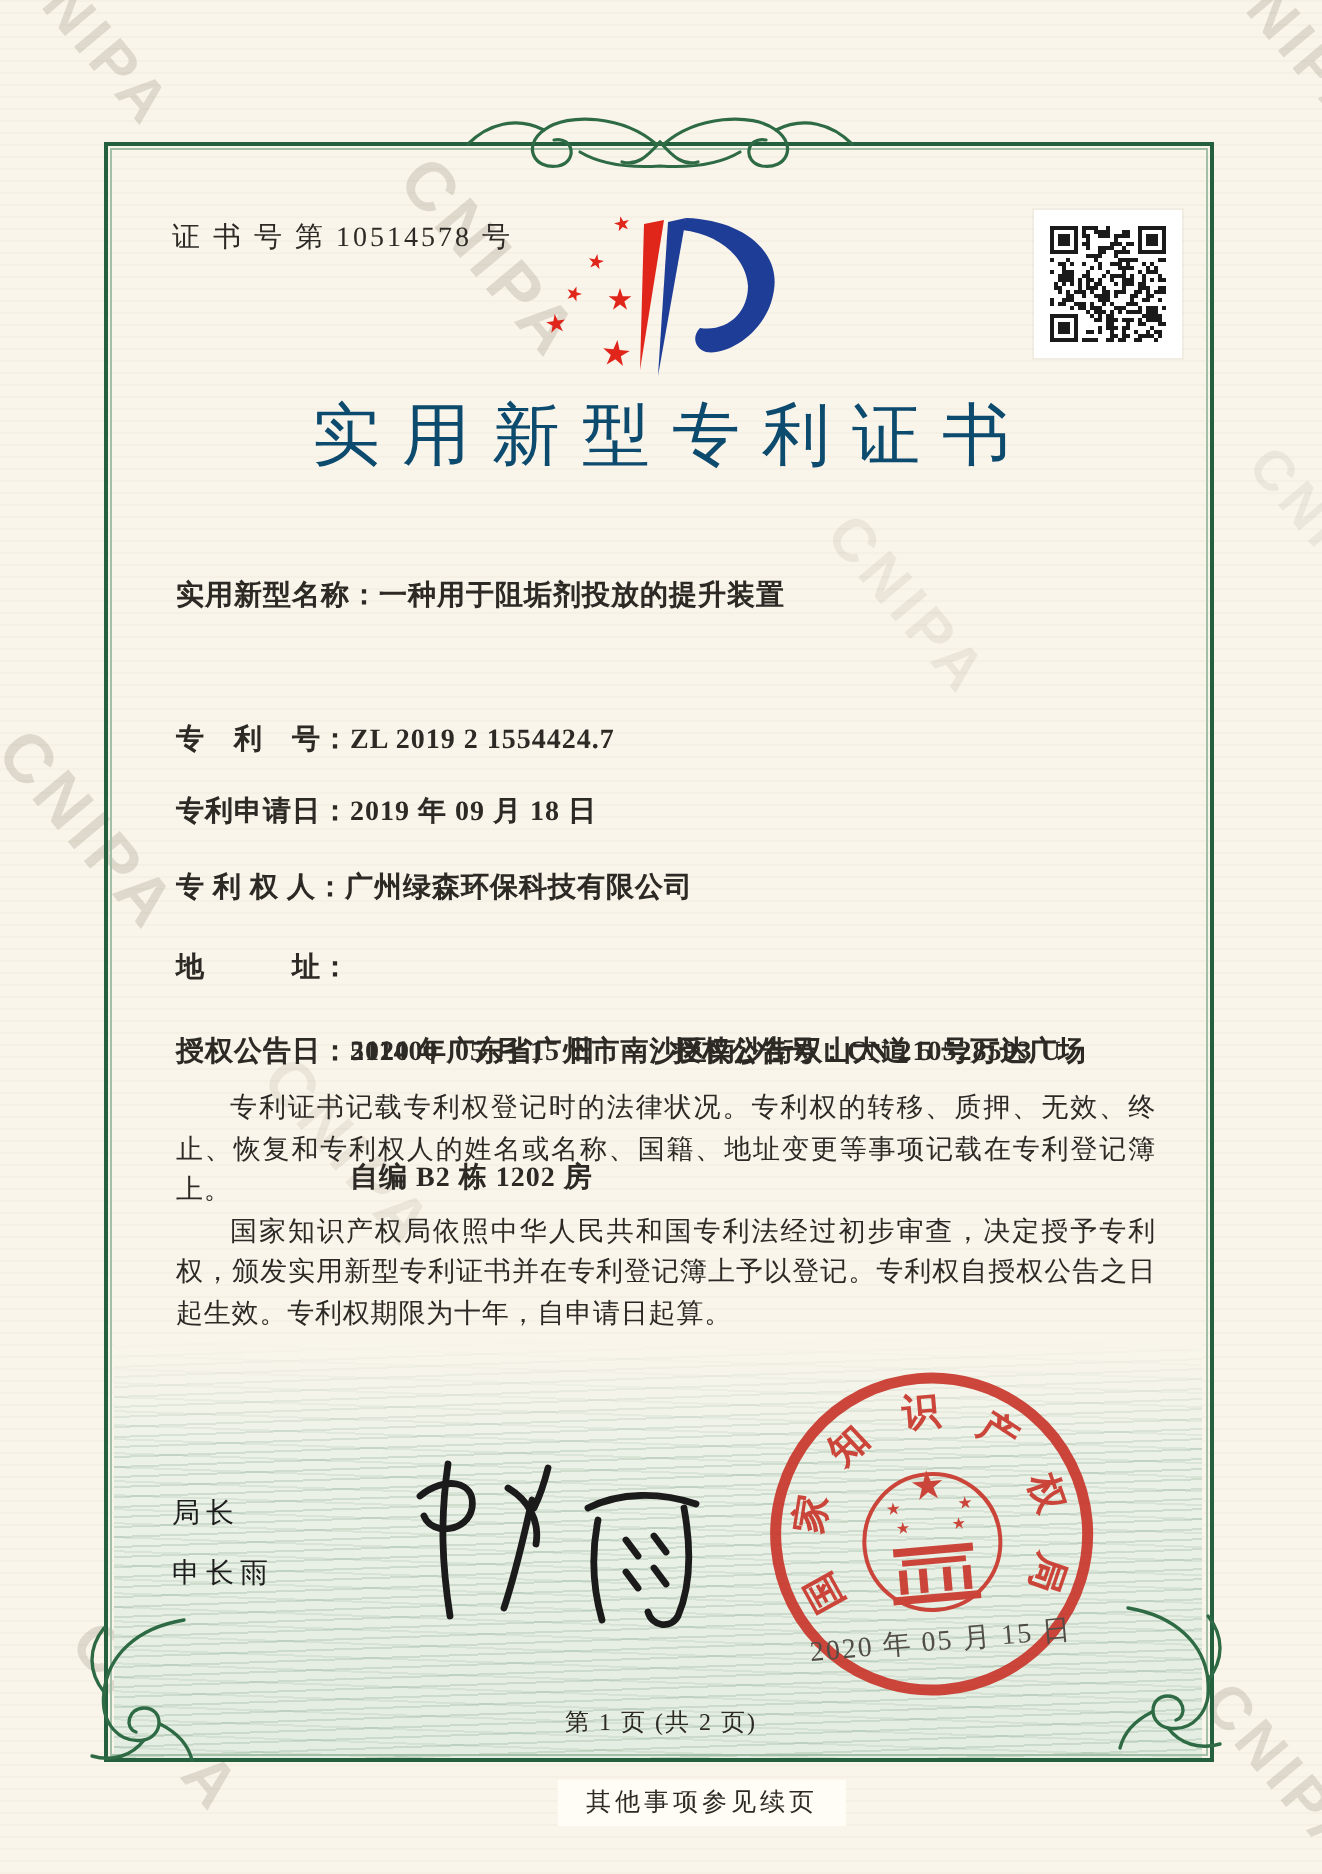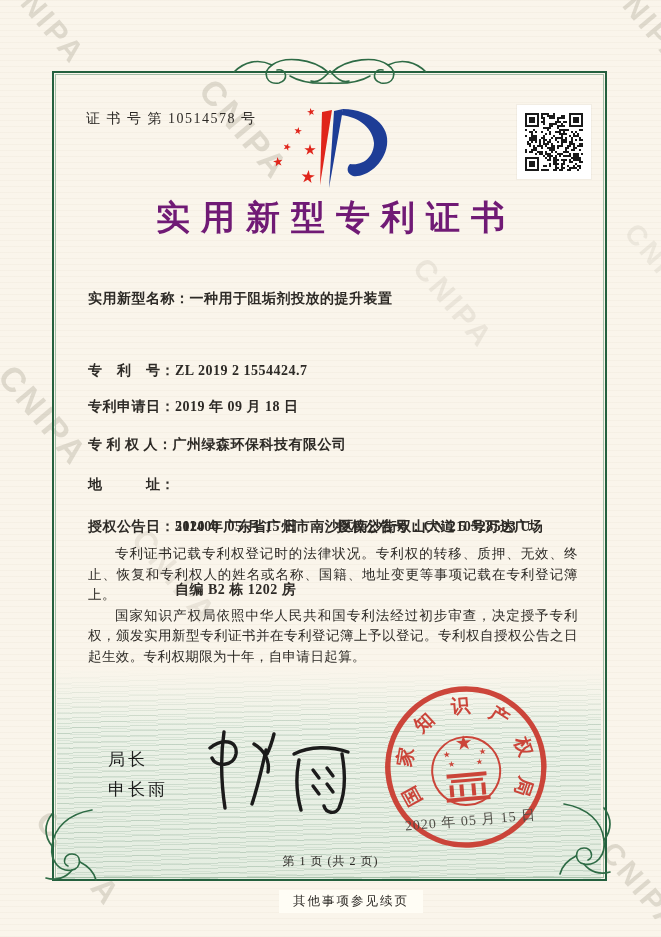--- a/index.html
+++ b/index.html
@@ -27,31 +27,31 @@
       repeating-linear-gradient(178deg, rgba(96,140,110,0.20) 0 1px, transparent 1px 5px),
       repeating-linear-gradient(182deg, rgba(96,140,110,0.12) 0 1px, transparent 1px 7px),
       linear-gradient(#eef3e9,#e4ede1);}
   .orn{position:absolute;z-index:3;}
   .content{position:absolute;inset:0;z-index:3;}
   .cert-no{position:absolute;left:86px;top:110px;font-size:14px;letter-spacing:1.5px;}
   .logo{position:absolute;left:270px;top:100px;}
   .qr-box{position:absolute;left:517px;top:105px;width:58px;height:58px;background:#fff;
     padding:8px;box-shadow:0 0 0 1px rgba(0,0,0,0.03);}
   .title{position:absolute;left:0;right:0;top:195px;text-align:center;
-    font-size:34px;font-weight:bold;letter-spacing:11px;text-indent:11px;color:#701a75;}
+    font-size:34px;font-weight:normal;letter-spacing:11px;text-indent:11px;color:#0c4a6e;}
   .f-row{position:absolute;left:88px;width:494px;font-size:14px;display:flex;
     letter-spacing:0.5px;line-height:21px;}
   .f-row .lab{white-space:pre;flex:0 0 auto;font-weight:bold;}
   .f-row .val{white-space:pre-wrap;font-weight:bold;}
   .pair2{margin-left:38px;display:flex;}
   .paras{position:absolute;left:88px;top:544px;width:490px;font-size:13.5px;
     line-height:20.5px;text-align:justify;letter-spacing:0.4px;}
   .paras p{margin:0;text-indent:2em;}
-  .sig-label{position:absolute;left:108px;font-family:"Liberation Sans",sans-serif;
-    font-size:17px;letter-spacing:3px;color:#1d1d1d;}
+  .sig-label{position:absolute;left:86px;font-family:"Liberation Sans",sans-serif;
+    font-size:14px;letter-spacing:3px;color:#1d1d1d;}
   .signature{position:absolute;left:196px;top:720px;}
   .seal{position:absolute;left:377px;top:681px;transform:rotate(-5deg);}
   .page-num{position:absolute;left:0;right:0;top:853px;text-align:center;font-size:12px;
     letter-spacing:1px;}
   .note{position:absolute;left:0;right:0;top:890px;text-align:center;font-size:12.5px;padding-left:41px;}
   .note span{background:#fffdf5;padding:3px 14px;display:inline-block;letter-spacing:2px;}
 </style>
 </head>
 <body>
 

